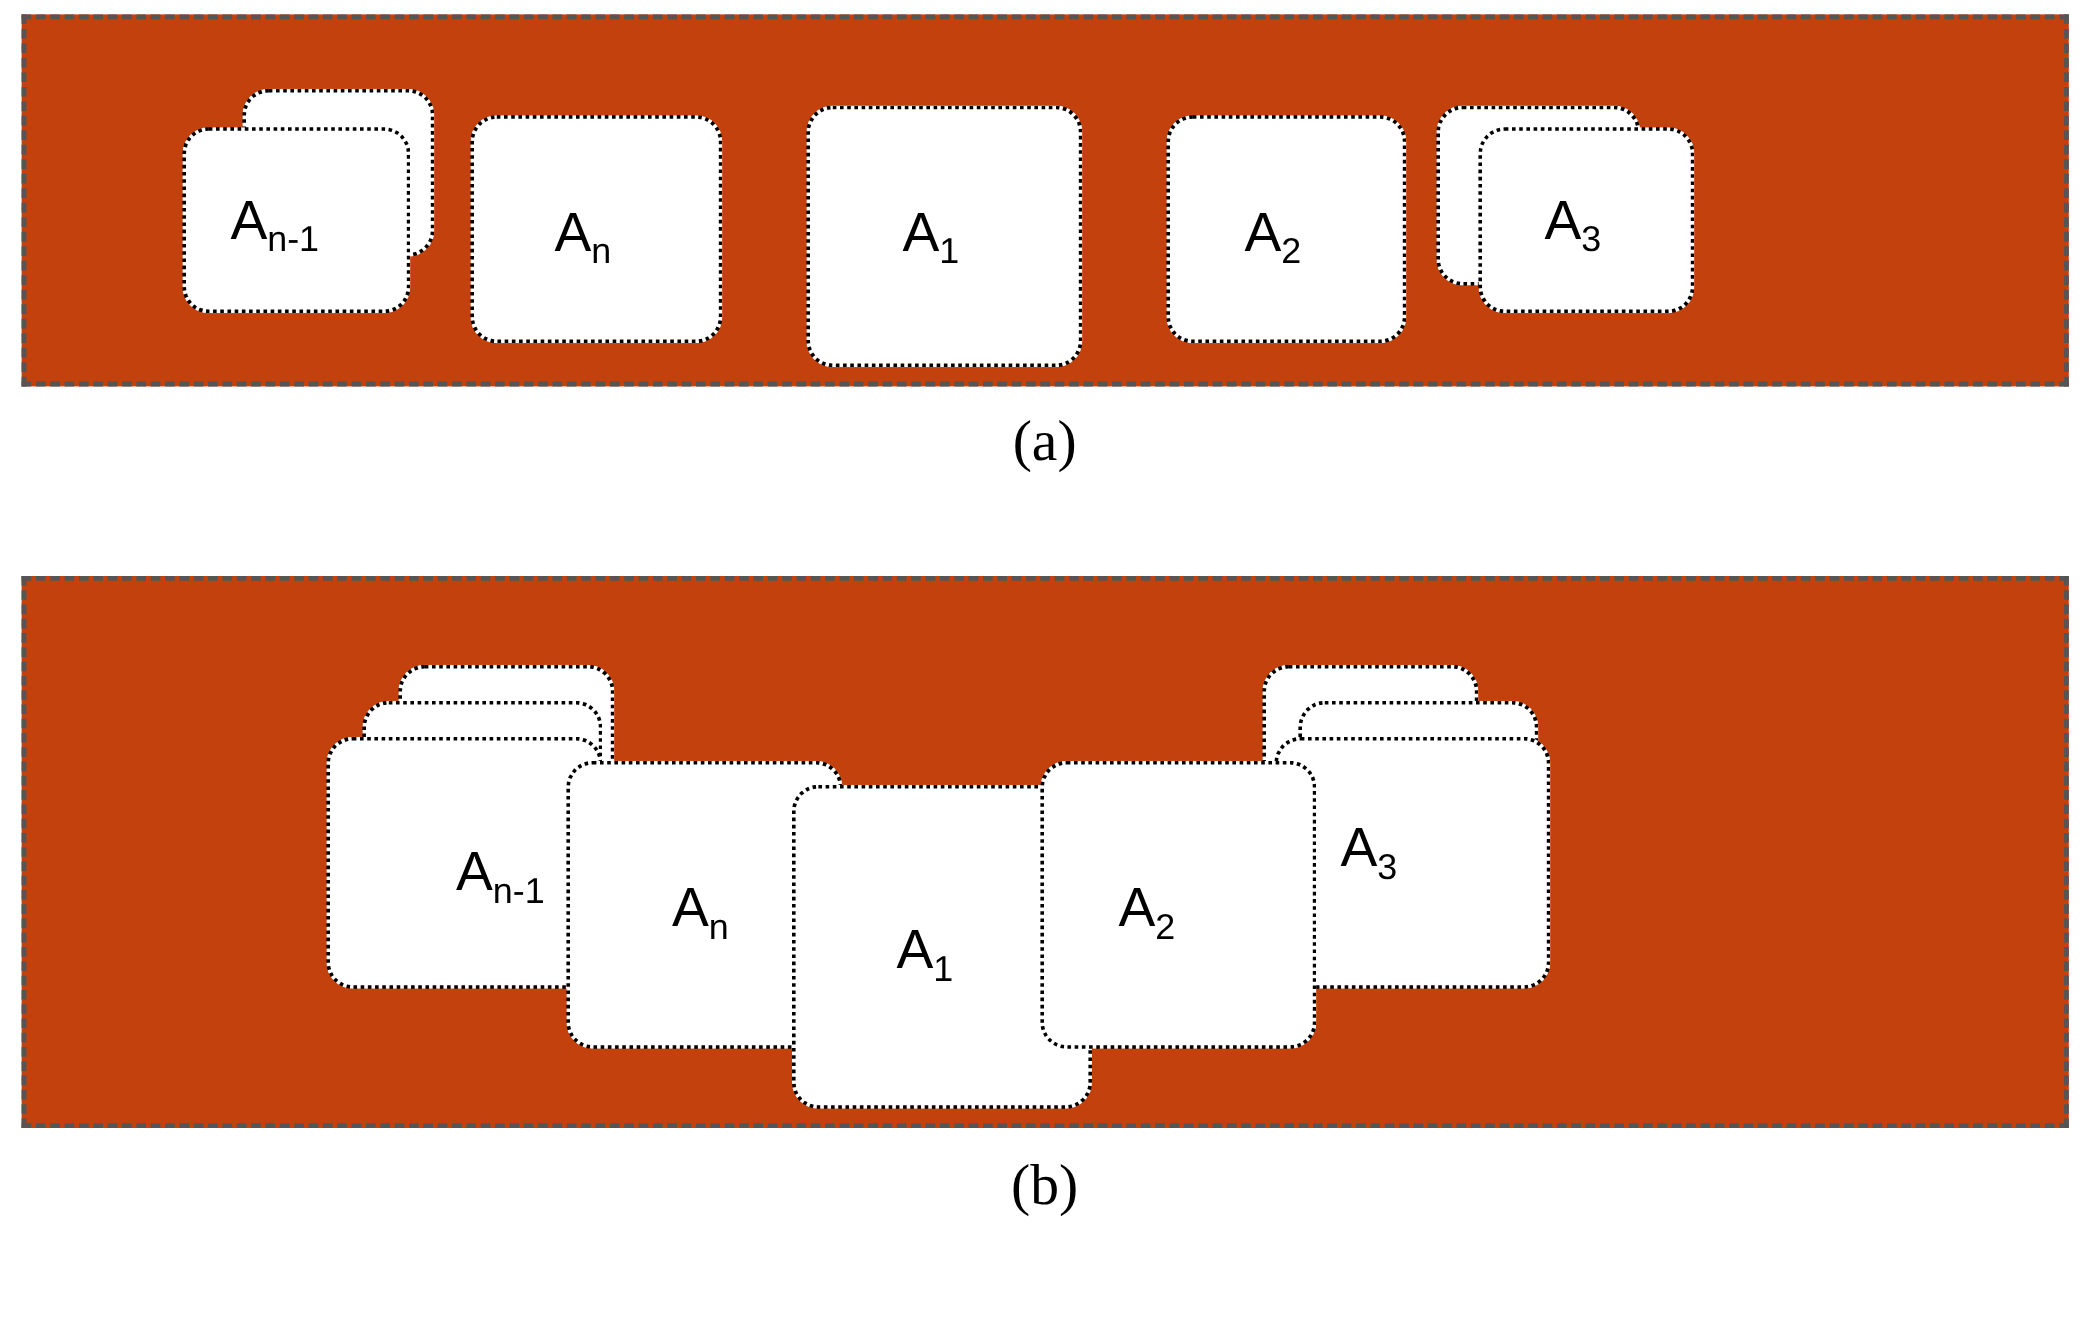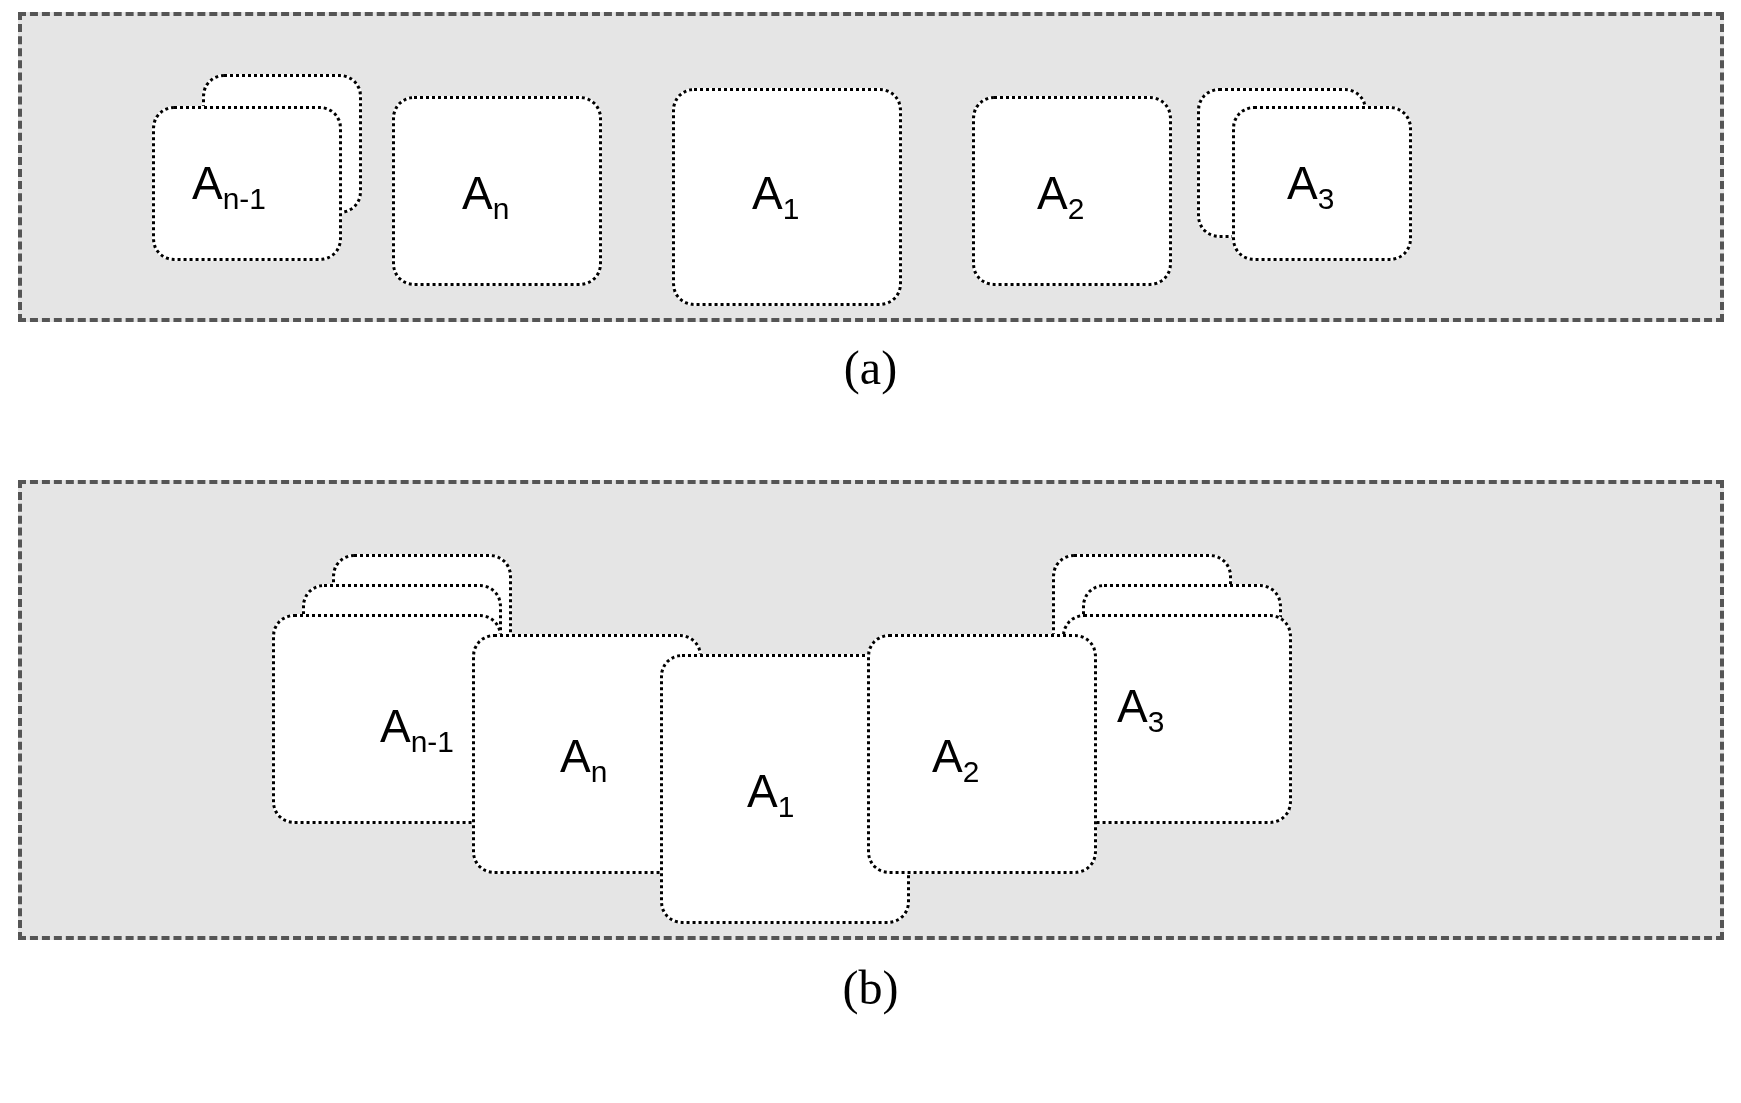--- a/index.html
+++ b/index.html
@@ -12,21 +12,21 @@
     color: #000;
   }
   .figure-wrap {
     position: relative;
     width: 1741px;
     height: 1103px;
   }
   .panel {
     position: absolute;
     border: 4px dashed #555;
-    background: #e5e5e5;
+    background: #c2410c;
     box-sizing: border-box;
   }
   .caption {
     position: absolute;
     font-size: 48px;
     left: 50%;
     transform: translateX(-50%);
   }
   .inner {
     position: relative;

